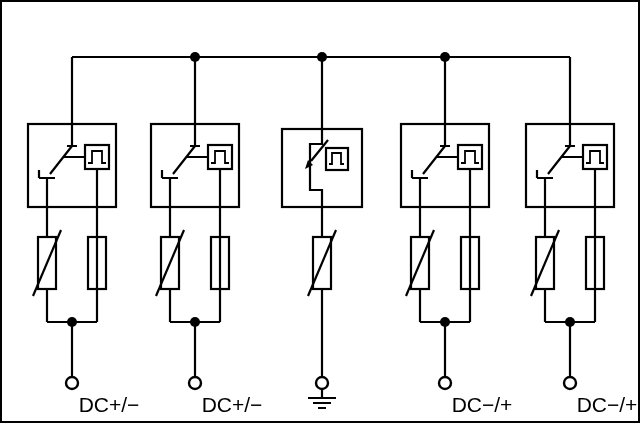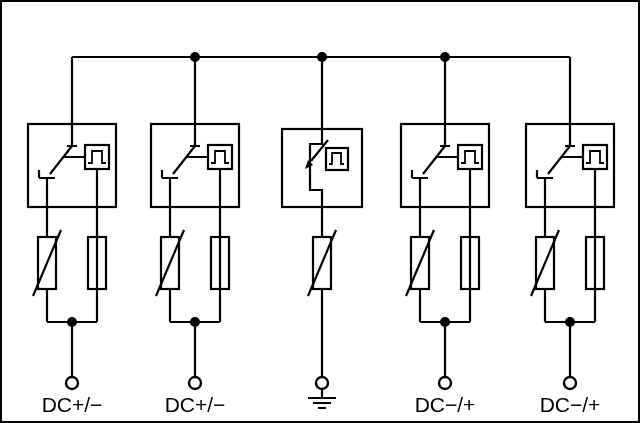--- a/index.html
+++ b/index.html
@@ -20,20 +20,21 @@
   .term{fill:#fff;stroke:#000;stroke-width:2.4;}
   .head{fill:#000;stroke:none;}
   .term-label{
     position:absolute;
     top:391px;
     transform:translateX(-50%);
     font-size:21px;
     font-weight:500;
     color:#000;
     white-space:nowrap;
+    margin-left:37px;
   }
 </style>
 </head>
 <body>
 
 <div class="frame">
   <svg width="640" height="423" viewBox="0 0 640 423">
 
     <g>
       <path class="wire" d="M70,55 H568"></path>

